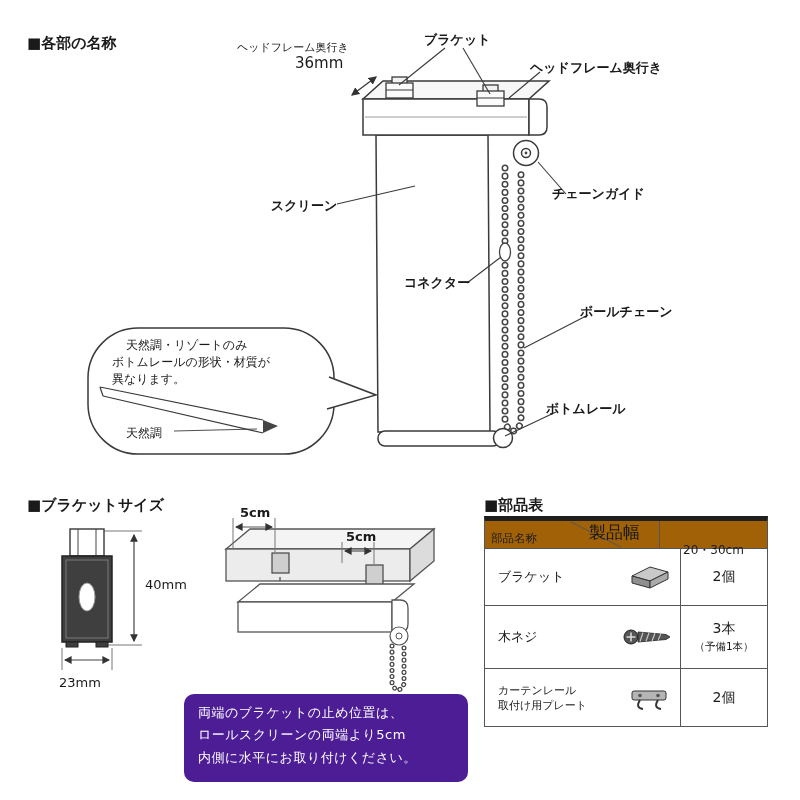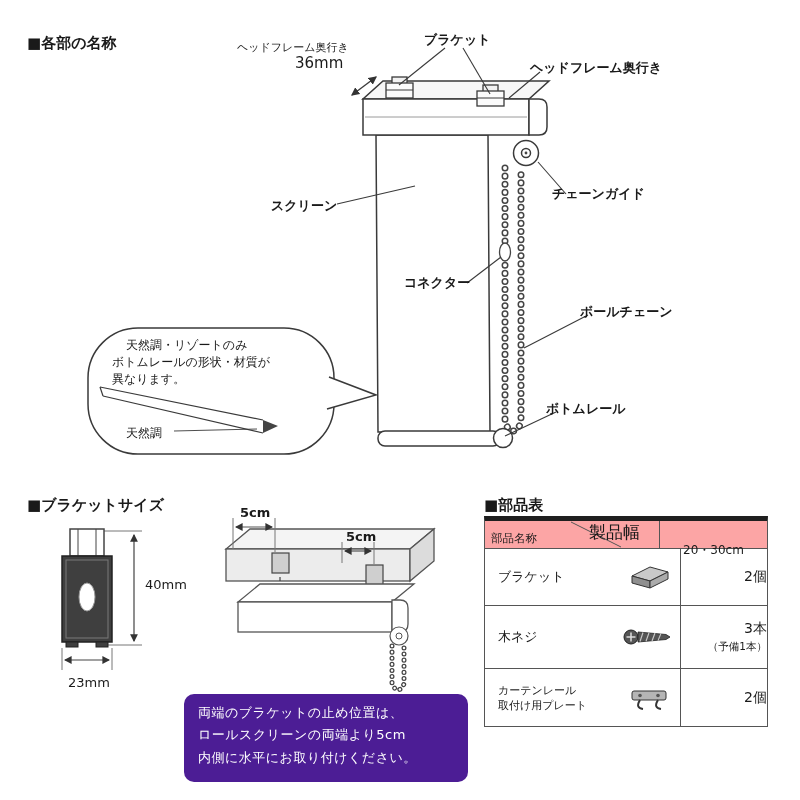--- a/index.html
+++ b/index.html
@@ -8,27 +8,27 @@
   .layer{position:absolute;left:0;top:0;}
   .lbl{position:absolute;white-space:nowrap;line-height:1;}
   .b{font-weight:bold;}
   .f15{font-size:15px;}
   .f13{font-size:13px;}
   .f12{font-size:12px;}
   .f11{font-size:11px;}
   .note-box{position:absolute;left:184px;top:694px;width:270px;height:80px;background:#4c1d95;border-radius:10px;color:#fff;font-size:13px;line-height:1.72;padding:8px 0 0 14px;letter-spacing:0.5px;}
   .note-box span{display:block;}
   .ptable{position:absolute;left:484px;top:516px;width:282px;background:#fff;border:1px solid #555;border-top:5px solid #1f1f1f;}
-  .ptable .hrow{display:flex;height:27px;background:#fca5a5;border-bottom:1px solid #555;}
+  .ptable .hrow{display:flex;height:27px;background:#a16207;border-bottom:1px solid #555;}
   .ptable .hleft{width:174px;border-right:1px solid #555;position:relative;}
   .ptable .hright{flex:1;display:flex;align-items:center;justify-content:center;font-size:12px;margin-top:29px;}
   .ptable .row{display:flex;border-bottom:1px solid #555;}
   .ptable .row:last-child{border-bottom:none;}
   .ptable .ncell{width:174px;border-right:1px solid #555;display:flex;align-items:center;justify-content:space-between;padding:0 8px 0 13px;}
-  .ptable .qcell{flex:1;display:flex;flex-direction:column;align-items:flex-end;justify-content:center;font-size:14px;}
+  .ptable .qcell{flex:1;display:flex;flex-direction:column;align-items:center;justify-content:center;font-size:14px;}
   .qnote{font-size:10.5px;margin-top:2px;}
   .nm13{font-size:13px;}
   .nm2{font-size:11px;line-height:1.3;font-family:Liberation Serif, serif;}
 </style>
 </head>
 <body>
 
 <div class="stage">
 
   <svg class="layer" width="800" height="800" viewBox="0 0 800 800">
@@ -162,21 +162,21 @@
   <div class="lbl b f13" style="left:580px;top:305px;">ボールチェーン</div>
   <div class="lbl b f13" style="left:546px;top:402px;">ボトムレール</div>
 
   <div class="lbl f12" style="left:126px;top:339px;">天然調・リゾートのみ</div>
   <div class="lbl f12" style="left:112px;top:356px;">ボトムレールの形状・材質が</div>
   <div class="lbl f12" style="left:112px;top:373px;">異なります。</div>
   <div class="lbl f12" style="left:126px;top:427px;">天然調</div>
 
   <div class="lbl b f15" style="left:27px;top:498px;">■ブラケットサイズ</div>
   <div class="lbl f13" style="left:145px;top:578px;">40mm</div>
-  <div class="lbl f13" style="left:68px;top:676px;">23mm</div>
+  <div class="lbl f13" style="left:59px;top:676px;">23mm</div>
 
   <div class="lbl b f13" style="left:240px;top:506px;">5cm</div>
   <div class="lbl b f13" style="left:346px;top:530px;">5cm</div>
 
   <div class="note-box">
     <span>両端のブラケットの止め位置は、</span>
     <span>ロールスクリーンの両端より5cm</span>
     <span>内側に水平にお取り付けください。</span>
   </div>
 

